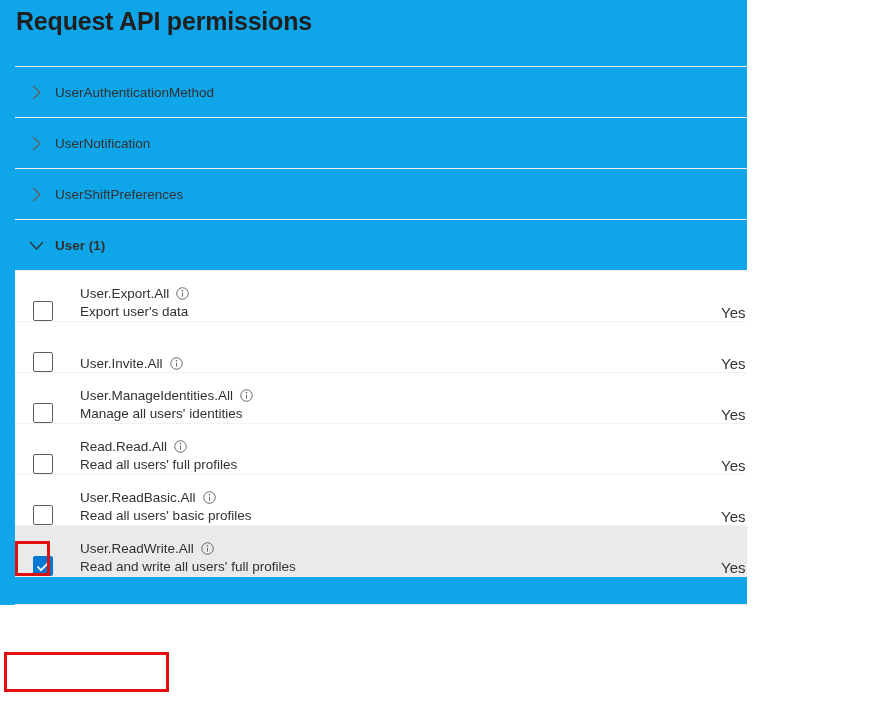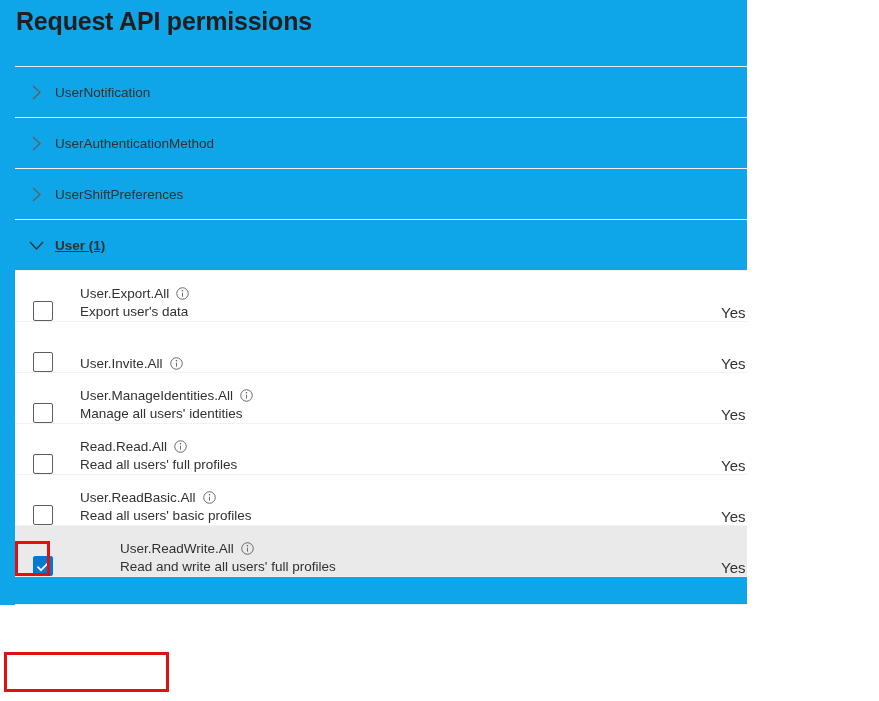--- a/index.html
+++ b/index.html
@@ -97,38 +97,36 @@
     justify-content: center;
     flex: 0 0 auto;
   }
   .group-label {
     font-size: 13.5px;
     color: #323130;
     white-space: nowrap;
   }
   .group-row.expanded .group-label {
     font-weight: 600;
-    text-decoration: underline;
   }
 
   
   .perm-row {
     position: relative;
     height: 51px;
     margin-left: 15px;
     width: 826px;
     border-bottom: 1px solid #f3f2f1;
     display: flex;
     align-items: flex-end;
     cursor: pointer;
     background: #ffffff;
   }
   .perm-row.selected {
     background: #eaeaea;
-    gap: 40px;
   }
   .cb-cell {
     width: 56px;
     flex: 0 0 56px;
     display: flex;
     align-items: center;
     justify-content: center;
   }
   .cbox {
     width: 20px;
@@ -274,30 +272,30 @@
 
   <div class="list-region">
     <div class="list-body">
 
       <div class="group-row">
         <span class="chev">
           <svg width="13" height="15" viewBox="0 0 13 15" aria-hidden="true">
             <path d="M3 1 L10 7.5 L3 14" stroke="#605e5c" stroke-width="1.3" fill="none"></path>
           </svg>
         </span>
-        <span class="group-label">UserNotification</span>
+        <span class="group-label">UserAuthenticationMethod</span>
       </div>
 
       <div class="group-row">
         <span class="chev">
           <svg width="13" height="15" viewBox="0 0 13 15" aria-hidden="true">
             <path d="M3 1 L10 7.5 L3 14" stroke="#605e5c" stroke-width="1.3" fill="none"></path>
           </svg>
         </span>
-        <span class="group-label">UserAuthenticationMethod</span>
+        <span class="group-label">UserNotification</span>
       </div>
 
       <div class="group-row">
         <span class="chev">
           <svg width="13" height="15" viewBox="0 0 13 15" aria-hidden="true">
             <path d="M3 1 L10 7.5 L3 14" stroke="#605e5c" stroke-width="1.3" fill="none"></path>
           </svg>
         </span>
         <span class="group-label">UserShiftPreferences</span>
       </div>

